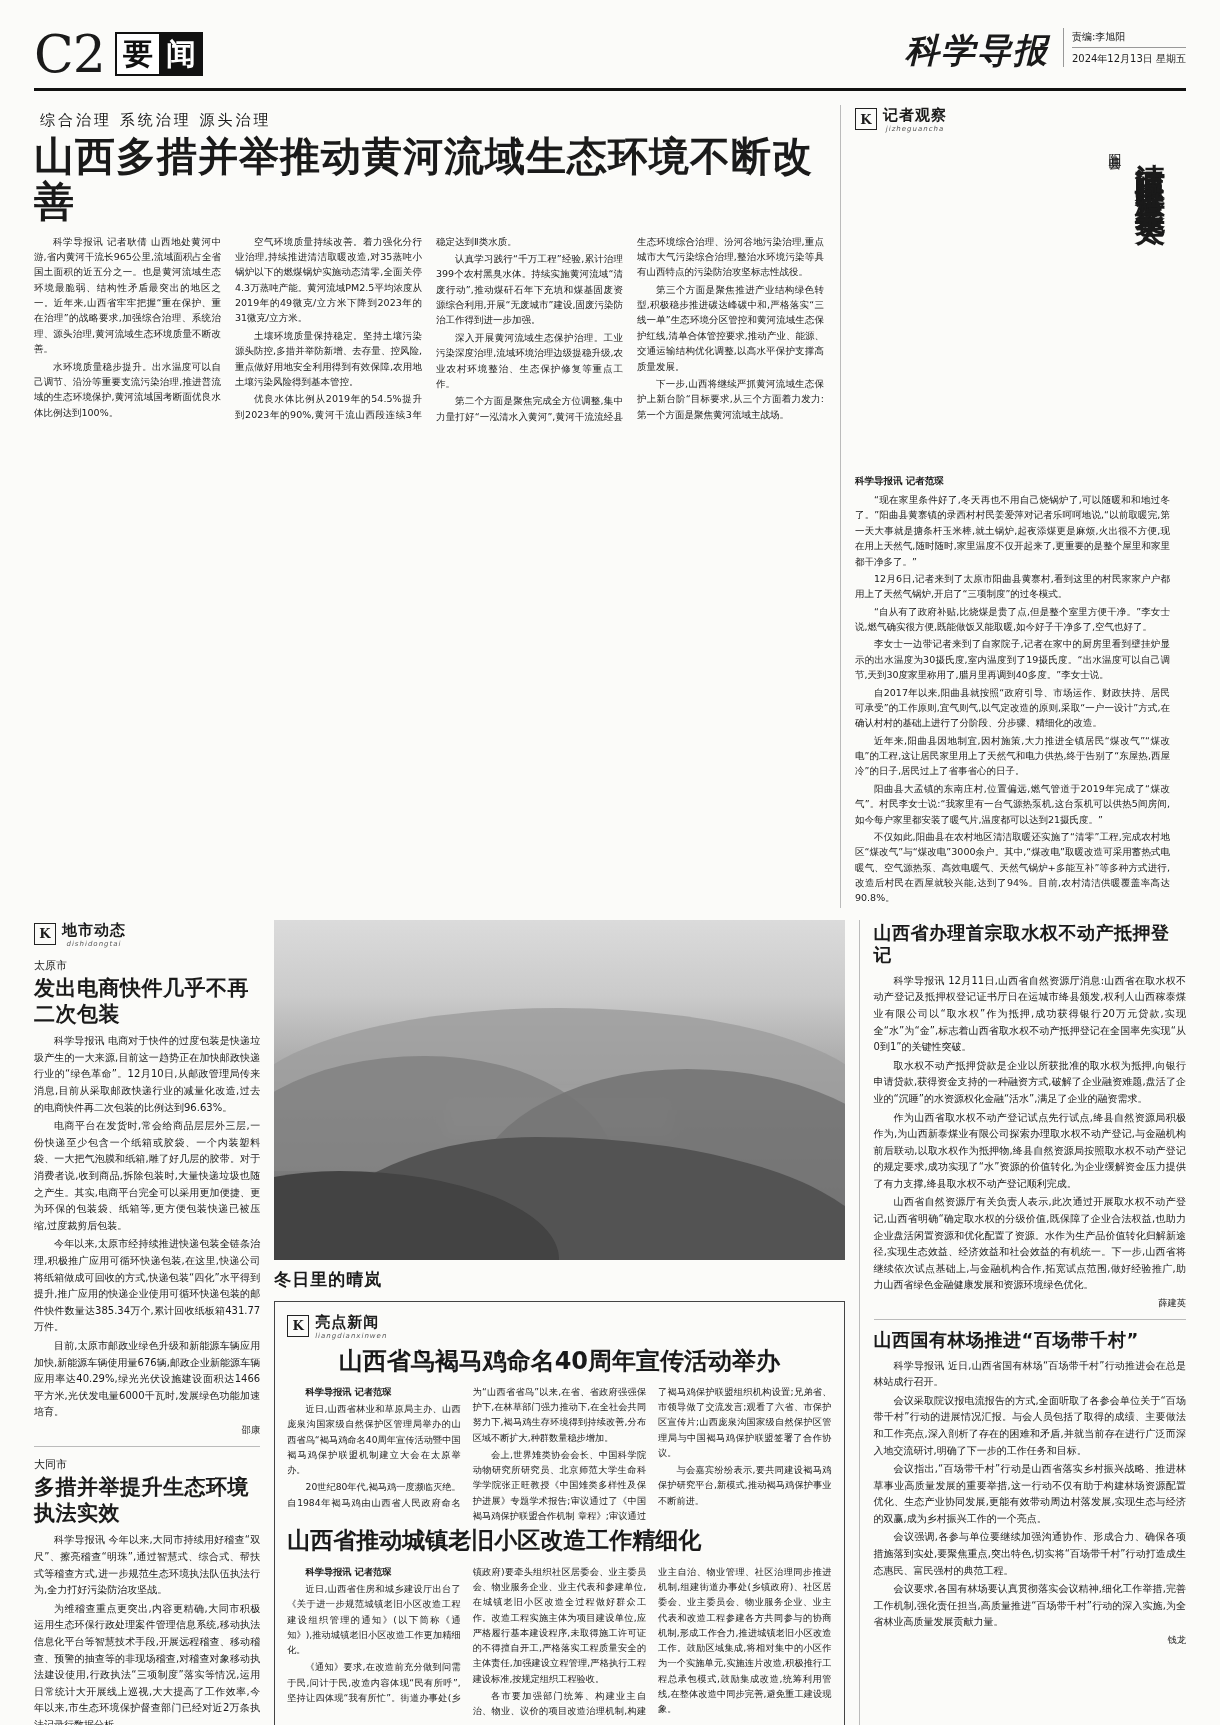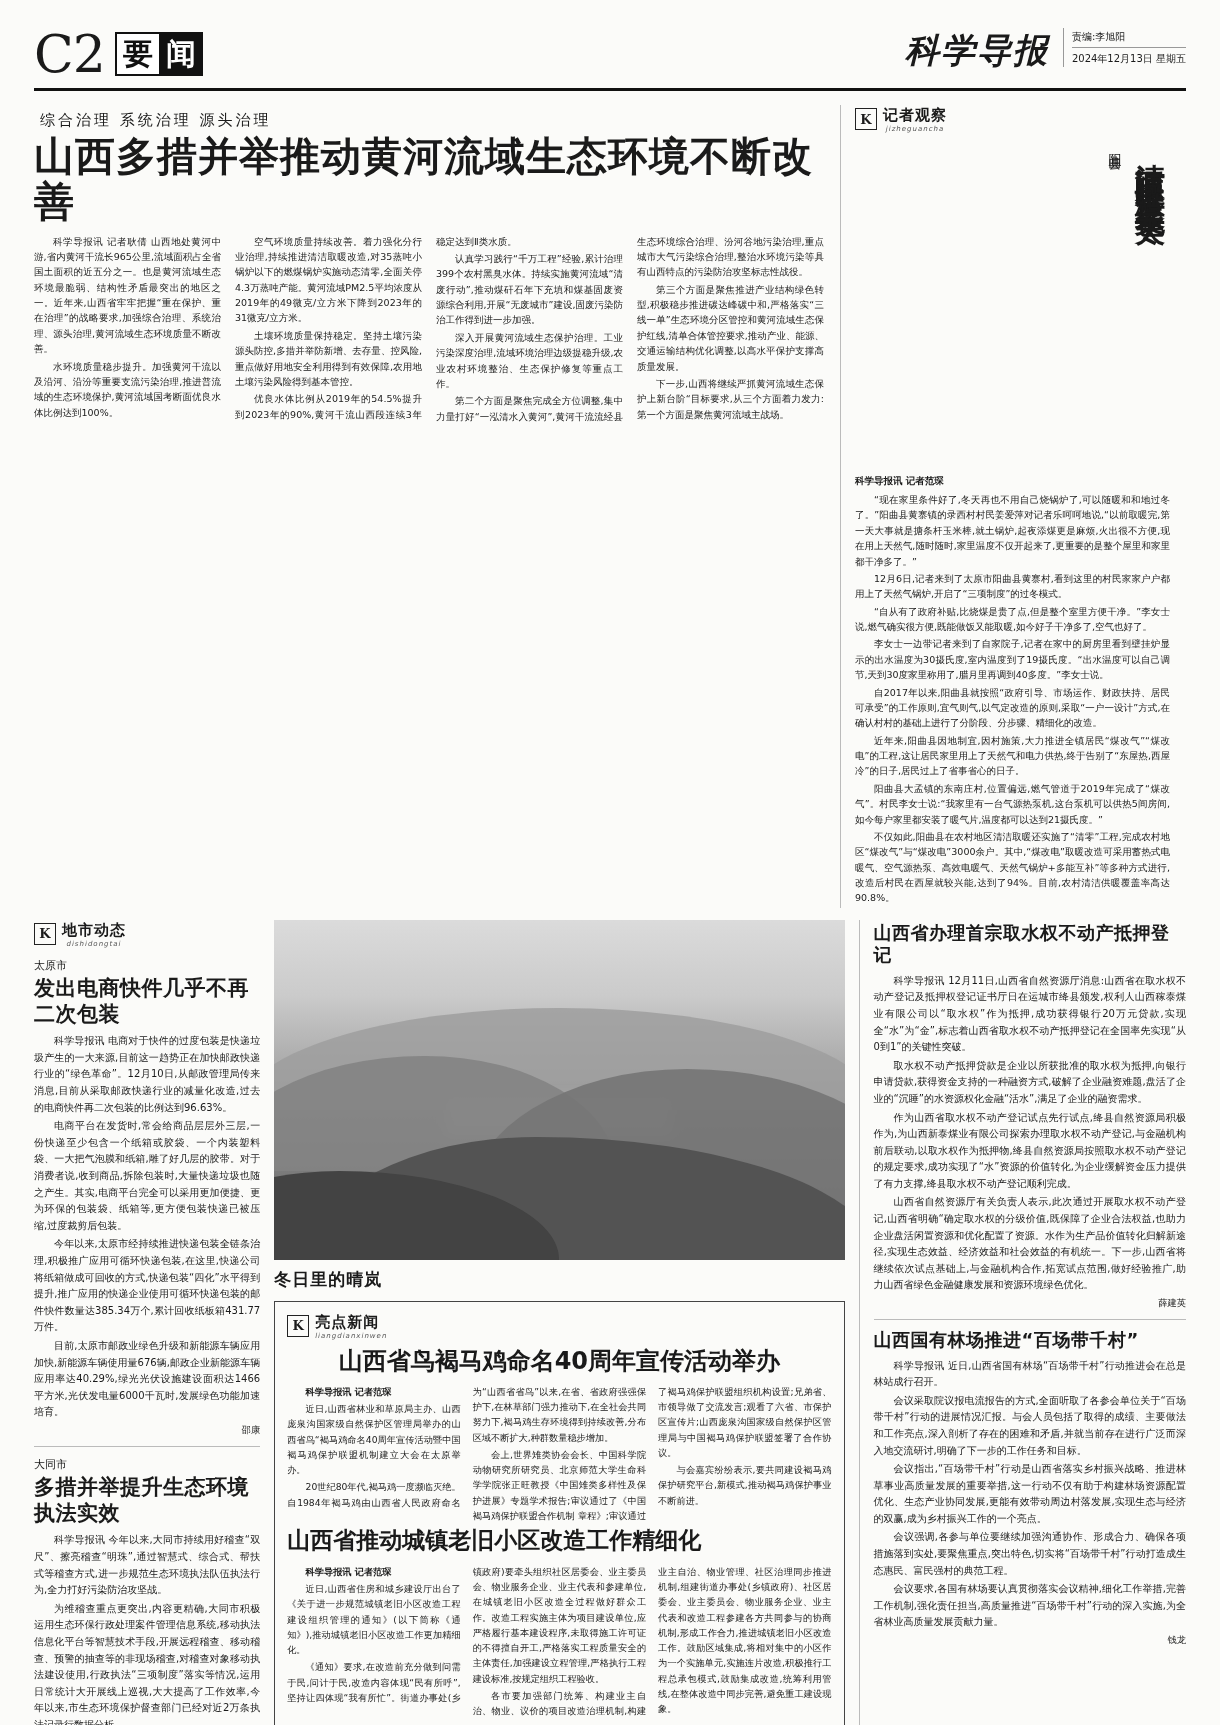--- a/index.html
+++ b/index.html
@@ -104,21 +104,21 @@
       </div>
     </div>
   </div>
 
   <div class="lead-wrap">
     <div class="lead-main">
       <div class="kicker">综合治理 系统治理 源头治理</div>
       <h1 class="headline">山西多措并举推动黄河流域生态环境不断改善</h1>
       <div class="cols4">
         <p>科学导报讯 记者耿倩 山西地处黄河中游,省内黄河干流长965公里,流域面积占全省国土面积的近五分之一。也是黄河流域生态环境最脆弱、结构性矛盾最突出的地区之一。近年来,山西省牢牢把握“重在保护、重在治理”的战略要求,加强综合治理、系统治理、源头治理,黄河流域生态环境质量不断改善。</p>
-        <p>水环境质量稳步提升。加强黄河干流以及沿河、沿汾等重要支流污染治理,推进普流域的生态环境保护,黄河流域国考断面优良水体比例达到100%。</p>
+        <p>水环境质量稳步提升。出水温度可以自己调节、沿汾等重要支流污染治理,推进普流域的生态环境保护,黄河流域国考断面优良水体比例达到100%。</p>
         <p>空气环境质量持续改善。着力强化分行业治理,持续推进清洁取暖改造,对35蒸吨小锅炉以下的燃煤锅炉实施动态清零,全面关停4.3万蒸吨产能。黄河流域PM2.5平均浓度从2019年的49微克/立方米下降到2023年的31微克/立方米。</p>
         <p>土壤环境质量保持稳定。坚持土壤污染源头防控,多措并举防新增、去存量、控风险,重点做好用地安全利用得到有效保障,农用地土壤污染风险得到基本管控。</p>
         <p>优良水体比例从2019年的54.5%提升到2023年的90%,黄河干流山西段连续3年稳定达到Ⅱ类水质。</p>
         <p>认真学习践行“千万工程”经验,累计治理399个农村黑臭水体。持续实施黄河流域“清废行动”,推动煤矸石年下充填和煤基固废资源综合利用,开展“无废城市”建设,固废污染防治工作得到进一步加强。</p>
         <p>深入开展黄河流域生态保护治理。工业污染深度治理,流域环境治理边级提稳升级,农业农村环境整治、生态保护修复等重点工作。</p>
         <p>第二个方面是聚焦完成全方位调整,集中力量打好“一泓清水入黄河”,黄河干流流经县生态环境综合治理、汾河谷地污染治理,重点城市大气污染综合治理,整治水环境污染等具有山西特点的污染防治攻坚标志性战役。</p>
         <p>第三个方面是聚焦推进产业结构绿色转型,积极稳步推进碳达峰碳中和,严格落实“三线一单”生态环境分区管控和黄河流域生态保护红线,清单合体管控要求,推动产业、能源、交通运输结构优化调整,以高水平保护支撑高质量发展。</p>
         <p>下一步,山西将继续严抓黄河流域生态保护上新台阶“目标要求,从三个方面着力发力:第一个方面是聚焦黄河流域主战场。</p>
       </div>
     </div>

